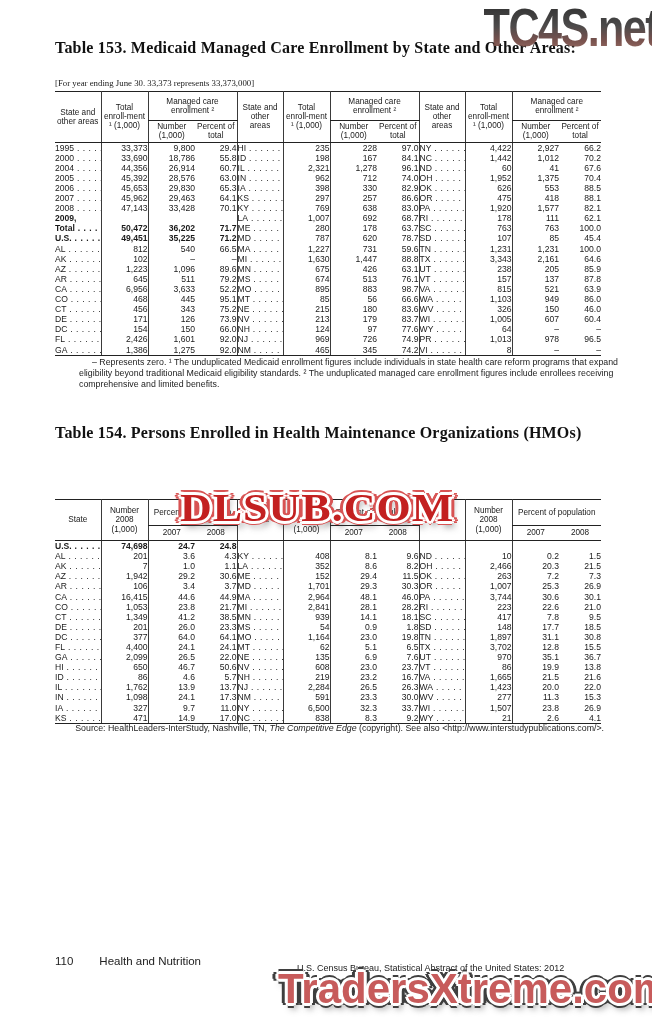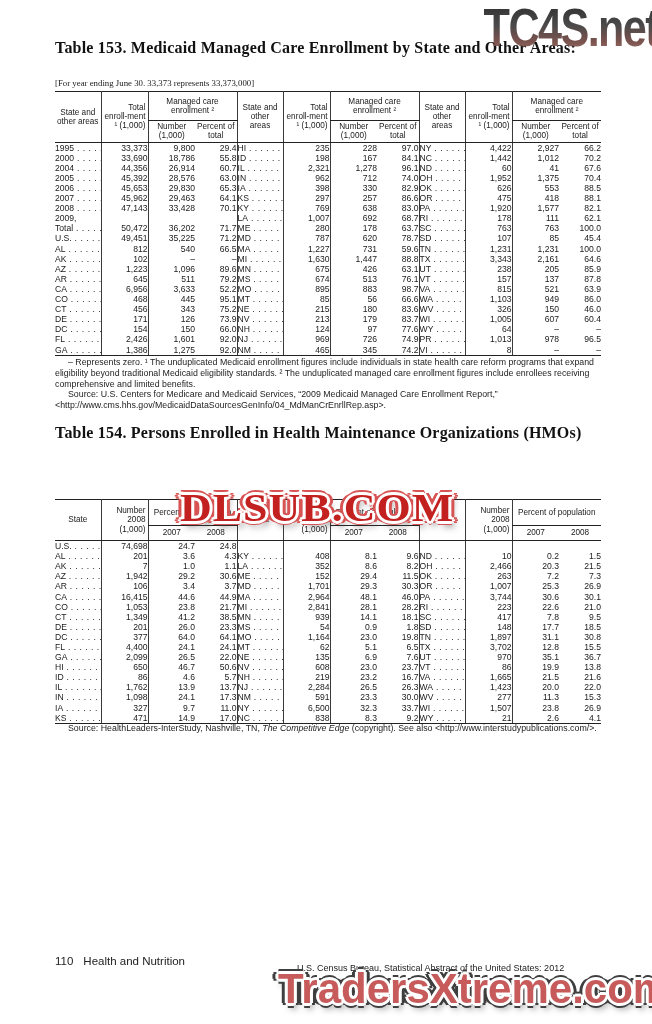--- a/index.html
+++ b/index.html
@@ -21,44 +21,44 @@
   .w154{top:499px;}
   table.datatable{border-collapse:collapse;table-layout:fixed;width:546px;
                   border-top:1.4px solid #222;}
   table.datatable th{font-weight:400;font-size:8.2px;line-height:9.3px;padding:1px 2px;
                      vertical-align:middle;color:#1a1a1a;}
   table.datatable thead tr.hr1{height:29px;}
   table.datatable thead tr.hr2{height:19px;}
   table.w154t thead tr.hr1{height:26px;}
   table.w154t thead tr.hr2{height:15px;}
   th.st-h{text-align:center;}
-  th.num-h{text-align:right;padding-right:4px;}
+  th.num-h{padding-right:4px;}
   th.grp{text-align:center;border-bottom:1px solid #222;vertical-align:middle;}
   th.sub{text-align:center;vertical-align:middle;border-bottom:1px solid #222;}
   th.base{border-bottom:1px solid #222;}
   .vl{border-left:1px solid #3a3a3a;}
   table.datatable td{font-size:8.6px;line-height:10px;height:10.1px;padding:0;
                      white-space:nowrap;overflow:hidden;}
   td.st{text-align:left;padding-left:3px;}
   td.num{text-align:right;padding-right:5px;}
   td.ind{padding-left:9px;}
-  td.b{font-weight:normal;}
+  td.b{font-weight:bold;}
   .ldr{letter-spacing:0.5px;}
   tbody tr:last-child td{border-bottom:1.3px solid #222;}
 
   
   .fn-block{position:absolute;left:55px;width:549px;font-size:8.8px;line-height:10.8px;color:#1c1c1c;}
-  .fn153{top:357px;}
-  .src154{top:723px;}
+  .fn153{top:357px;margin-left:24px;}
+  .src154{top:723px;text-align:right;}
   .fn-block p{margin:0;text-indent:13px;}
   .nowrap{white-space:nowrap;}
 
   
   .footer-left{position:absolute;left:55px;top:955px;font-size:11.5px;color:#222;}
-  .footer-left .pgnum{margin-right:10px;}
+  .footer-left .pgnum{margin-right:26px;}
   .footer-right{position:absolute;left:297px;top:963px;font-size:9px;color:#222;}
 
   
   .wm{pointer-events:none;}
   .wm-top{position:absolute;top:0px;right:-6px;z-index:9;opacity:0.92;
           font-family:"Liberation Sans",sans-serif;font-weight:bold;font-size:54px;line-height:54px;
           letter-spacing:-2px;transform:scaleX(0.80);transform-origin:100% 0;
           background:linear-gradient(180deg,#262626 15%,#3d3b3b 48%,#6f4540 76%,#9a6a5e 100%);
           -webkit-background-clip:text;background-clip:text;color:transparent;filter:blur(0.3px);}
   .wm-mid{position:absolute;left:180px;top:484px;z-index:8;
@@ -421,21 +421,20 @@
             <td class="num vl">8</td>
             <td class="num vl">–</td>
             <td class="num">–</td>
           </tr>
         </tbody>
     </table>
   </div>
 
   <div class="fn-block fn153">
     <p><span>– Represents zero. ¹ The unduplicated Medicaid enrollment figures include individuals in state health care reform programs that expand eligibility beyond traditional Medicaid eligibility standards. ² The unduplicated managed care enrollment figures include enrollees receiving comprehensive and limited benefits.</span></p>
-    <p><span>Source: U.S. Centers for Medicare and Medicaid Services, “2009 Medicaid Managed Care Enrollment Report,”</span> <span class="nowrap">&lt;http://www.cms.hhs.gov/MedicaidDataSourcesGenInfo/04_MdManCrEnrllRep.asp&gt;.</span></p>
   </div>
 
   <div class="tbl-title ttl154">
     <div>Table 154. Persons Enrolled in Health Maintenance Organizations (HMOs)</div>
   </div>
 
   <div class="tbl-wrap w154">
     <table class="datatable w154t">
       <colgroup>
         <col style="width:46px">

